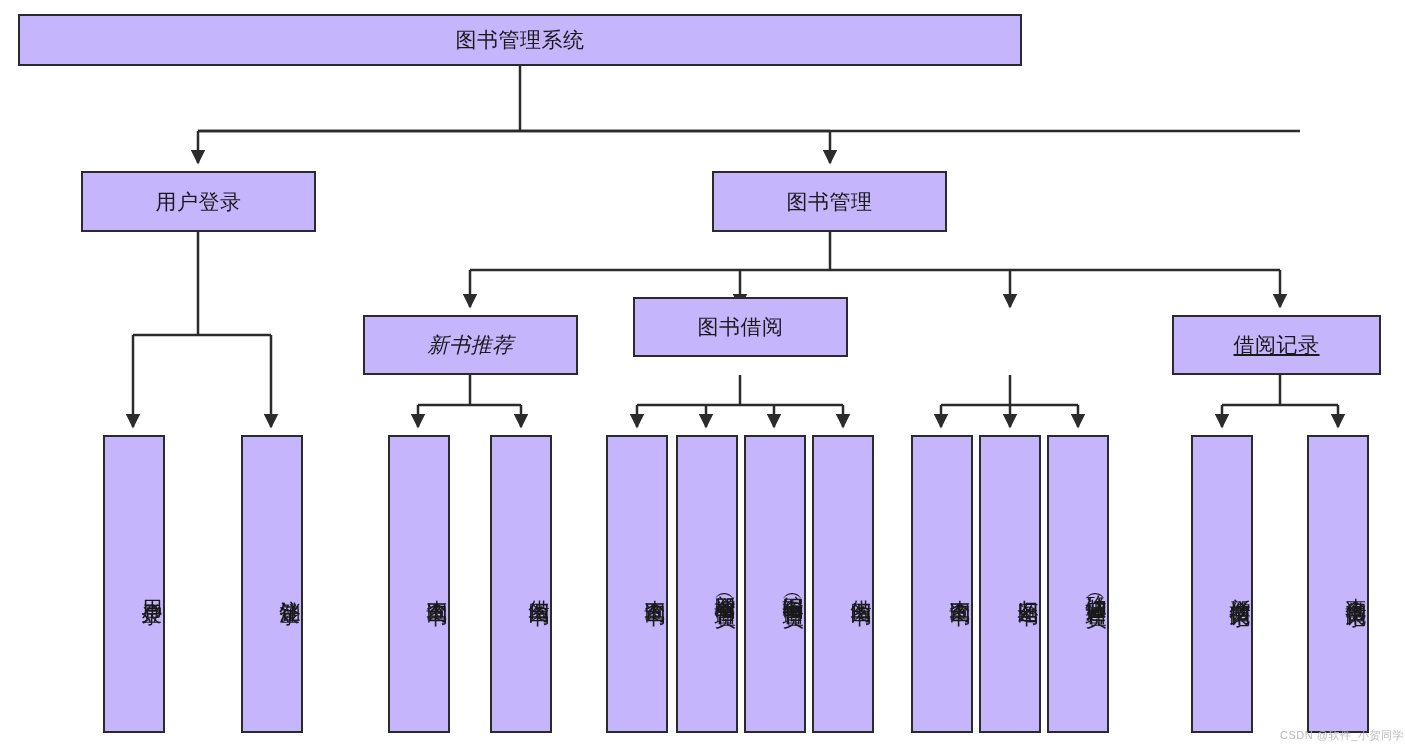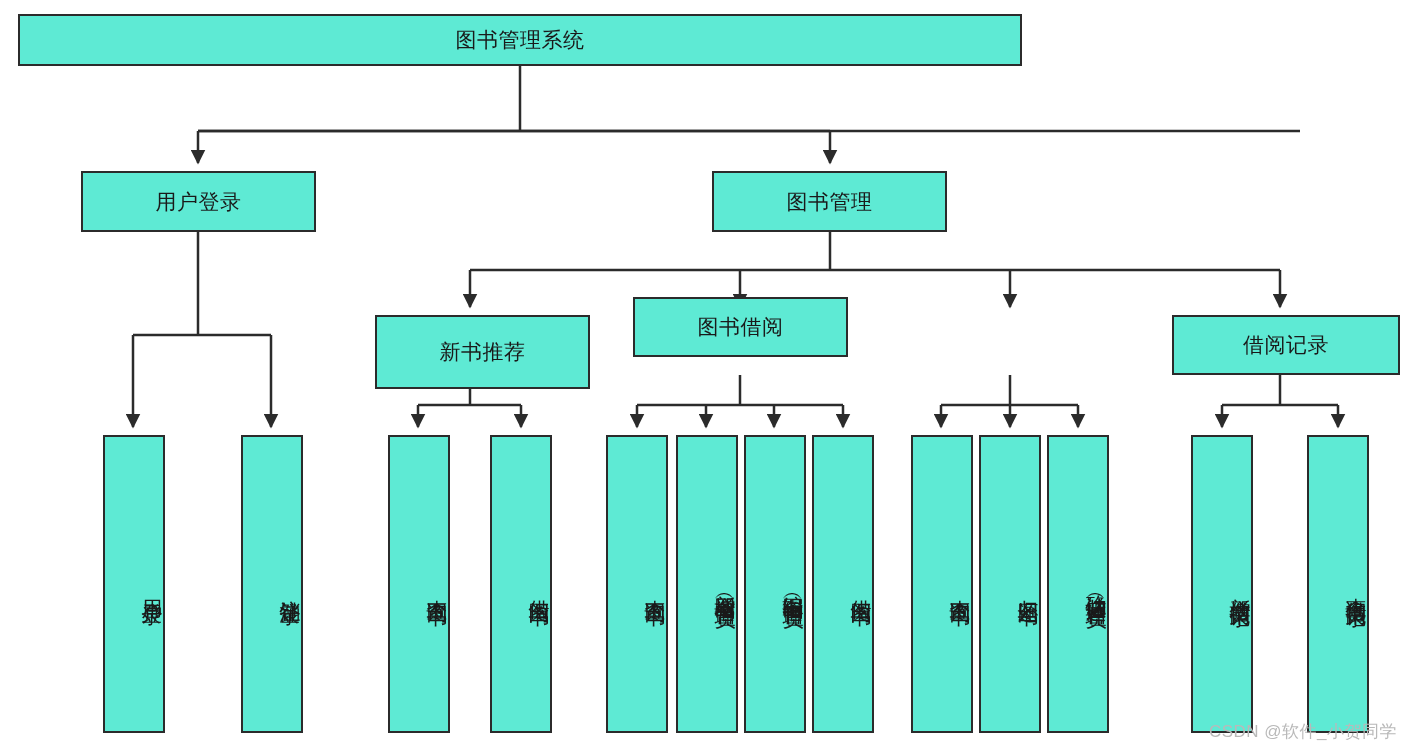--- a/index.html
+++ b/index.html
@@ -14,21 +14,21 @@
     position: relative;
     width: 1405px;
     height: 747px;
     background: #ffffff;
     overflow: hidden;
   }
   .node {
     position: absolute;
     box-sizing: border-box;
     border: 2.5px solid #2b2b2b;
-    background: #5eead4;
+    background: #c4b5fd;
     display: flex;
     align-items: center;
     justify-content: center;
     color: #1a1a1a;
   }
   .node.horiz {
     font-size: 21px;
     letter-spacing: 0.5px;
   }
   .node.vert {
@@ -48,23 +48,23 @@
   svg.links {
     position: absolute;
     left: 0;
     top: 0;
     width: 1405px;
     height: 747px;
     pointer-events: none;
   }
   .watermark {
     position: absolute;
-    right: 8px;
+    right: 1px;
     bottom: 4px;
-    font-size: 17px;
+    font-size: 11px;
     color: #b9b9b9;
     letter-spacing: 0.5px;
     white-space: nowrap;
   }
 </style>
 </head>
 <body>
 
 <div id="canvas">
 
@@ -123,27 +123,27 @@
     <span class="lbl">图书管理系统</span>
   </div>
 
   <div class="node horiz" style="left:81px; top:171px; width:235px; height:61px;">
     <span class="lbl">用户登录</span>
   </div>
   <div class="node horiz" style="left:712px; top:171px; width:235px; height:61px;justify-content:center;">
     <span class="lbl">图书管理</span>
   </div>
 
-  <div class="node horiz" style="left:375px; top:315px; width:215px; height:74px;">
+  <div class="node horiz" style="left:363px; top:315px; width:215px; height:60px;font-style:italic;">
     <span class="lbl">新书推荐</span>
   </div>
   <div class="node horiz" style="left:633px; top:297px; width:215px; height:60px;">
     <span class="lbl">图书借阅</span>
   </div>
-  <div class="node horiz" style="left:1172px; top:315px; width:228px; height:60px;">
+  <div class="node horiz" style="left:1172px; top:315px; width:209px; height:60px;text-decoration:underline;">
     <span class="lbl">借阅记录</span>
   </div>
 
   <div class="node vert" style="left:103px; top:435px; width:62px; height:298px;">
     <span class="lbl">用户登录</span>
   </div>
   <div class="node vert" style="left:241px; top:435px; width:62px; height:298px;">
     <span class="lbl">注销登录</span>
   </div>
 

